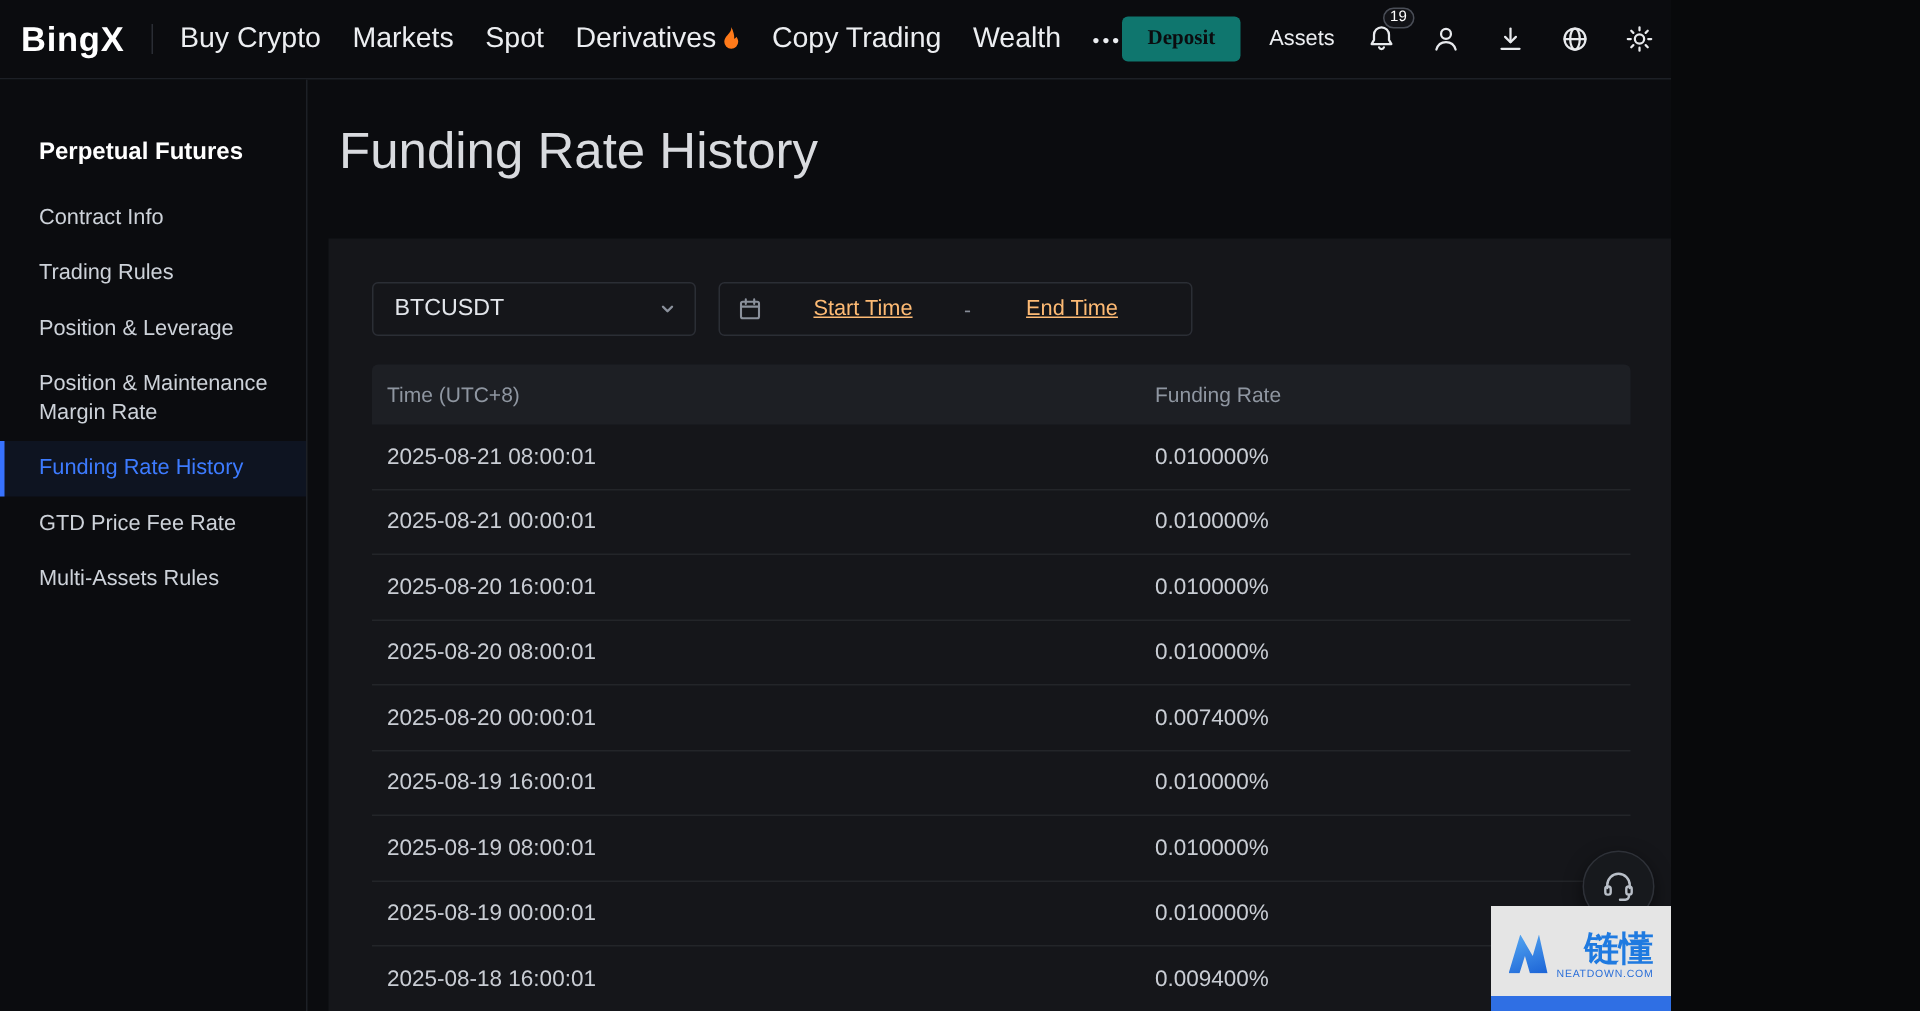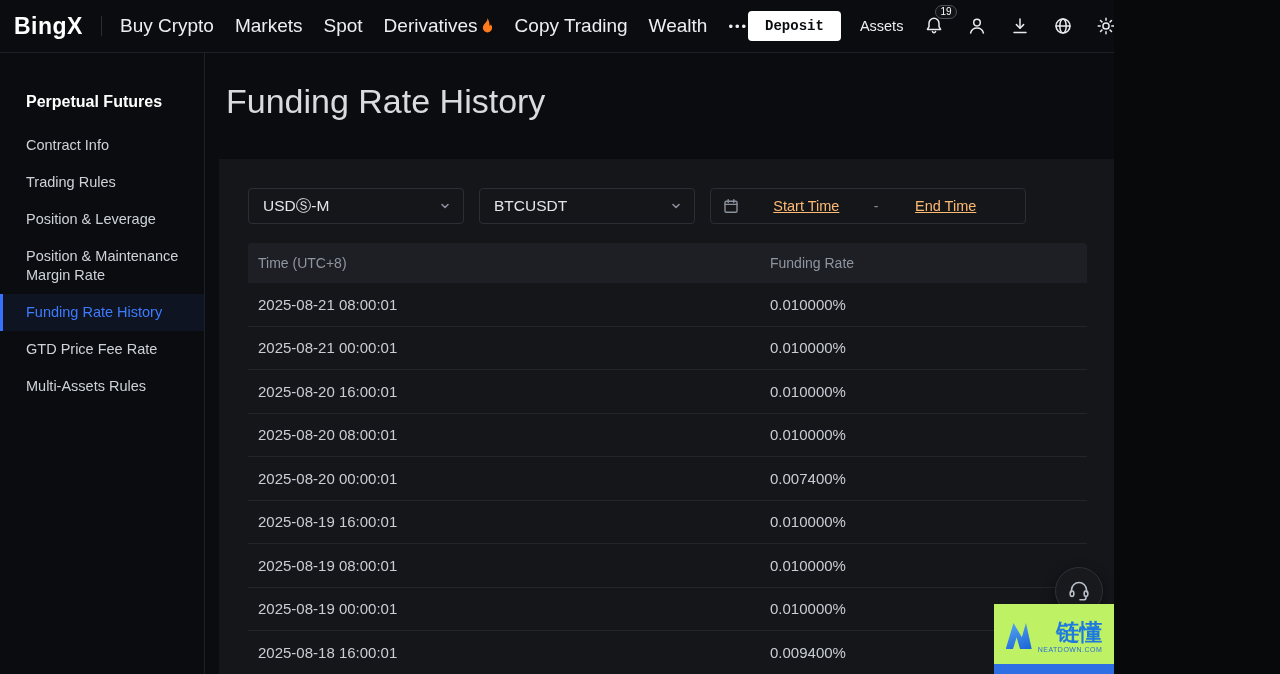--- a/index.html
+++ b/index.html
@@ -13,23 +13,23 @@
   .nav-left { display:flex; align-items:center; height:100%; }
   .logo { font-size:23px; font-weight:800; letter-spacing:.5px; color:#ffffff; cursor:pointer; }
   .nav-divider { width:1px; height:20px; background:#2a2d34; margin:0 18px; }
   .nav-links { display:flex; align-items:center; gap:21px; }
   .nav-links .nav-item { font-size:19px; color:#eceef1; text-decoration:none; cursor:pointer;
                          display:flex; align-items:center; gap:3px; white-space:nowrap; }
   .nav-item.more { font-size:13px; letter-spacing:2px; color:#eceef1; }
   .flame { width:13px; height:15px; margin-top:-2px; }
 
   .nav-right { display:flex; align-items:center; gap:19px; }
-  .deposit-btn { background:#ffffff; color:#0b0c0f; border:none; border-radius:4px;
+  .deposit-btn { background:#0f766e; color:#0b0c0f; border:none; border-radius:4px;
                  height:30px; padding:0 17px; font-size:14px; font-weight:700;
-                 font-family:Liberation Mono, monospace; cursor:pointer; }
+                 font-family:Liberation Serif, serif; cursor:pointer; }
   .assets-link { font-size:14.5px; color:#eceef1; cursor:pointer; }
   .icon-btn { position:relative; width:24px; height:24px; display:flex; align-items:center;
               justify-content:center; cursor:pointer; }
   .icon-btn svg { stroke:#e8eaed; fill:none; stroke-width:1.5; stroke-linecap:round; stroke-linejoin:round; }
   .badge { position:absolute; top:-9px; left:13px; background:#121317; border:1px solid #4a4e57;
            color:#ffffff; font-size:10px; line-height:12px; padding:0 4px; border-radius:8px; }
   .avatar { width:28px; height:28px; border-radius:50%;
             background:linear-gradient(135deg,#2b3f66 0%,#16203a 55%,#0d1424 100%);
             border:1px solid #2a2f3a; cursor:pointer; }
 
@@ -71,21 +71,21 @@
   .trow .td { font-size:15px; color:#c9cdd4; }
 
   
   .support-fab { position:absolute; right:11px; bottom:59px; width:48px; height:48px;
                  border-radius:50%; background:#17191d; border:1px solid #2e3138;
                  display:flex; align-items:center; justify-content:center; cursor:pointer;
                  box-shadow:0 4px 12px rgba(0,0,0,.5); }
   .support-fab svg { stroke:#b9bfc8; fill:none; stroke-width:1.6; stroke-linecap:round; stroke-linejoin:round; }
 
   
-  .watermark { position:absolute; right:0; bottom:0; width:120px; height:70px; background:#bef264;
+  .watermark { position:absolute; right:0; bottom:0; width:120px; height:70px; background:#e5e5e5;
                display:flex; flex-direction:column; overflow:hidden; }
   .wm-body { flex:1; display:flex; align-items:center; justify-content:center; gap:6px; padding:4px 6px 0 6px; }
   .wm-logo { width:26px; height:26px; background:linear-gradient(160deg,#56a8f2,#1b63d6);
              clip-path:polygon(0% 100%, 30% 0%, 62% 55%, 78% 0%, 100% 100%, 55% 100%, 42% 55%, 28% 100%); }
   .wm-text { display:flex; flex-direction:column; align-items:flex-end; }
   .wm-cn { font-size:23px; font-weight:700; color:#1f7ae0; line-height:25px; }
   .wm-site { font-size:7px; color:#2b6fd8; letter-spacing:.5px; margin-top:1px; }
   .wm-strip { height:10px; background:#2f6fe4; }
 </style>
 </head>
@@ -166,26 +166,20 @@
       <div class="side-item">Multi-Assets Rules</div>
     </aside>
 
     <main class="main">
       <h1 class="page-title">Funding Rate History</h1>
 
       <section class="panel">
 
         <div class="filters">
           <div class="select">
-            <span class="sel-label">USDⓈ-M</span>
-            <svg class="chev" width="12" height="12" viewBox="0 0 12 12">
-                <path d="M3 4.5 6 7.5 9 4.5"></path>
-              </svg>
-          </div>
-          <div class="select">
             <span class="sel-label">BTCUSDT</span>
             <svg class="chev" width="12" height="12" viewBox="0 0 12 12">
                 <path d="M3 4.5 6 7.5 9 4.5"></path>
               </svg>
           </div>
           <div class="daterange">
             <svg width="16" height="16" viewBox="0 0 16 16">
               <rect x="2" y="3.2" width="12" height="11" rx="1.2"></rect>
               <path d="M2 6.4h12M5.2 1.6v3M10.8 1.6v3"></path>
             </svg>

